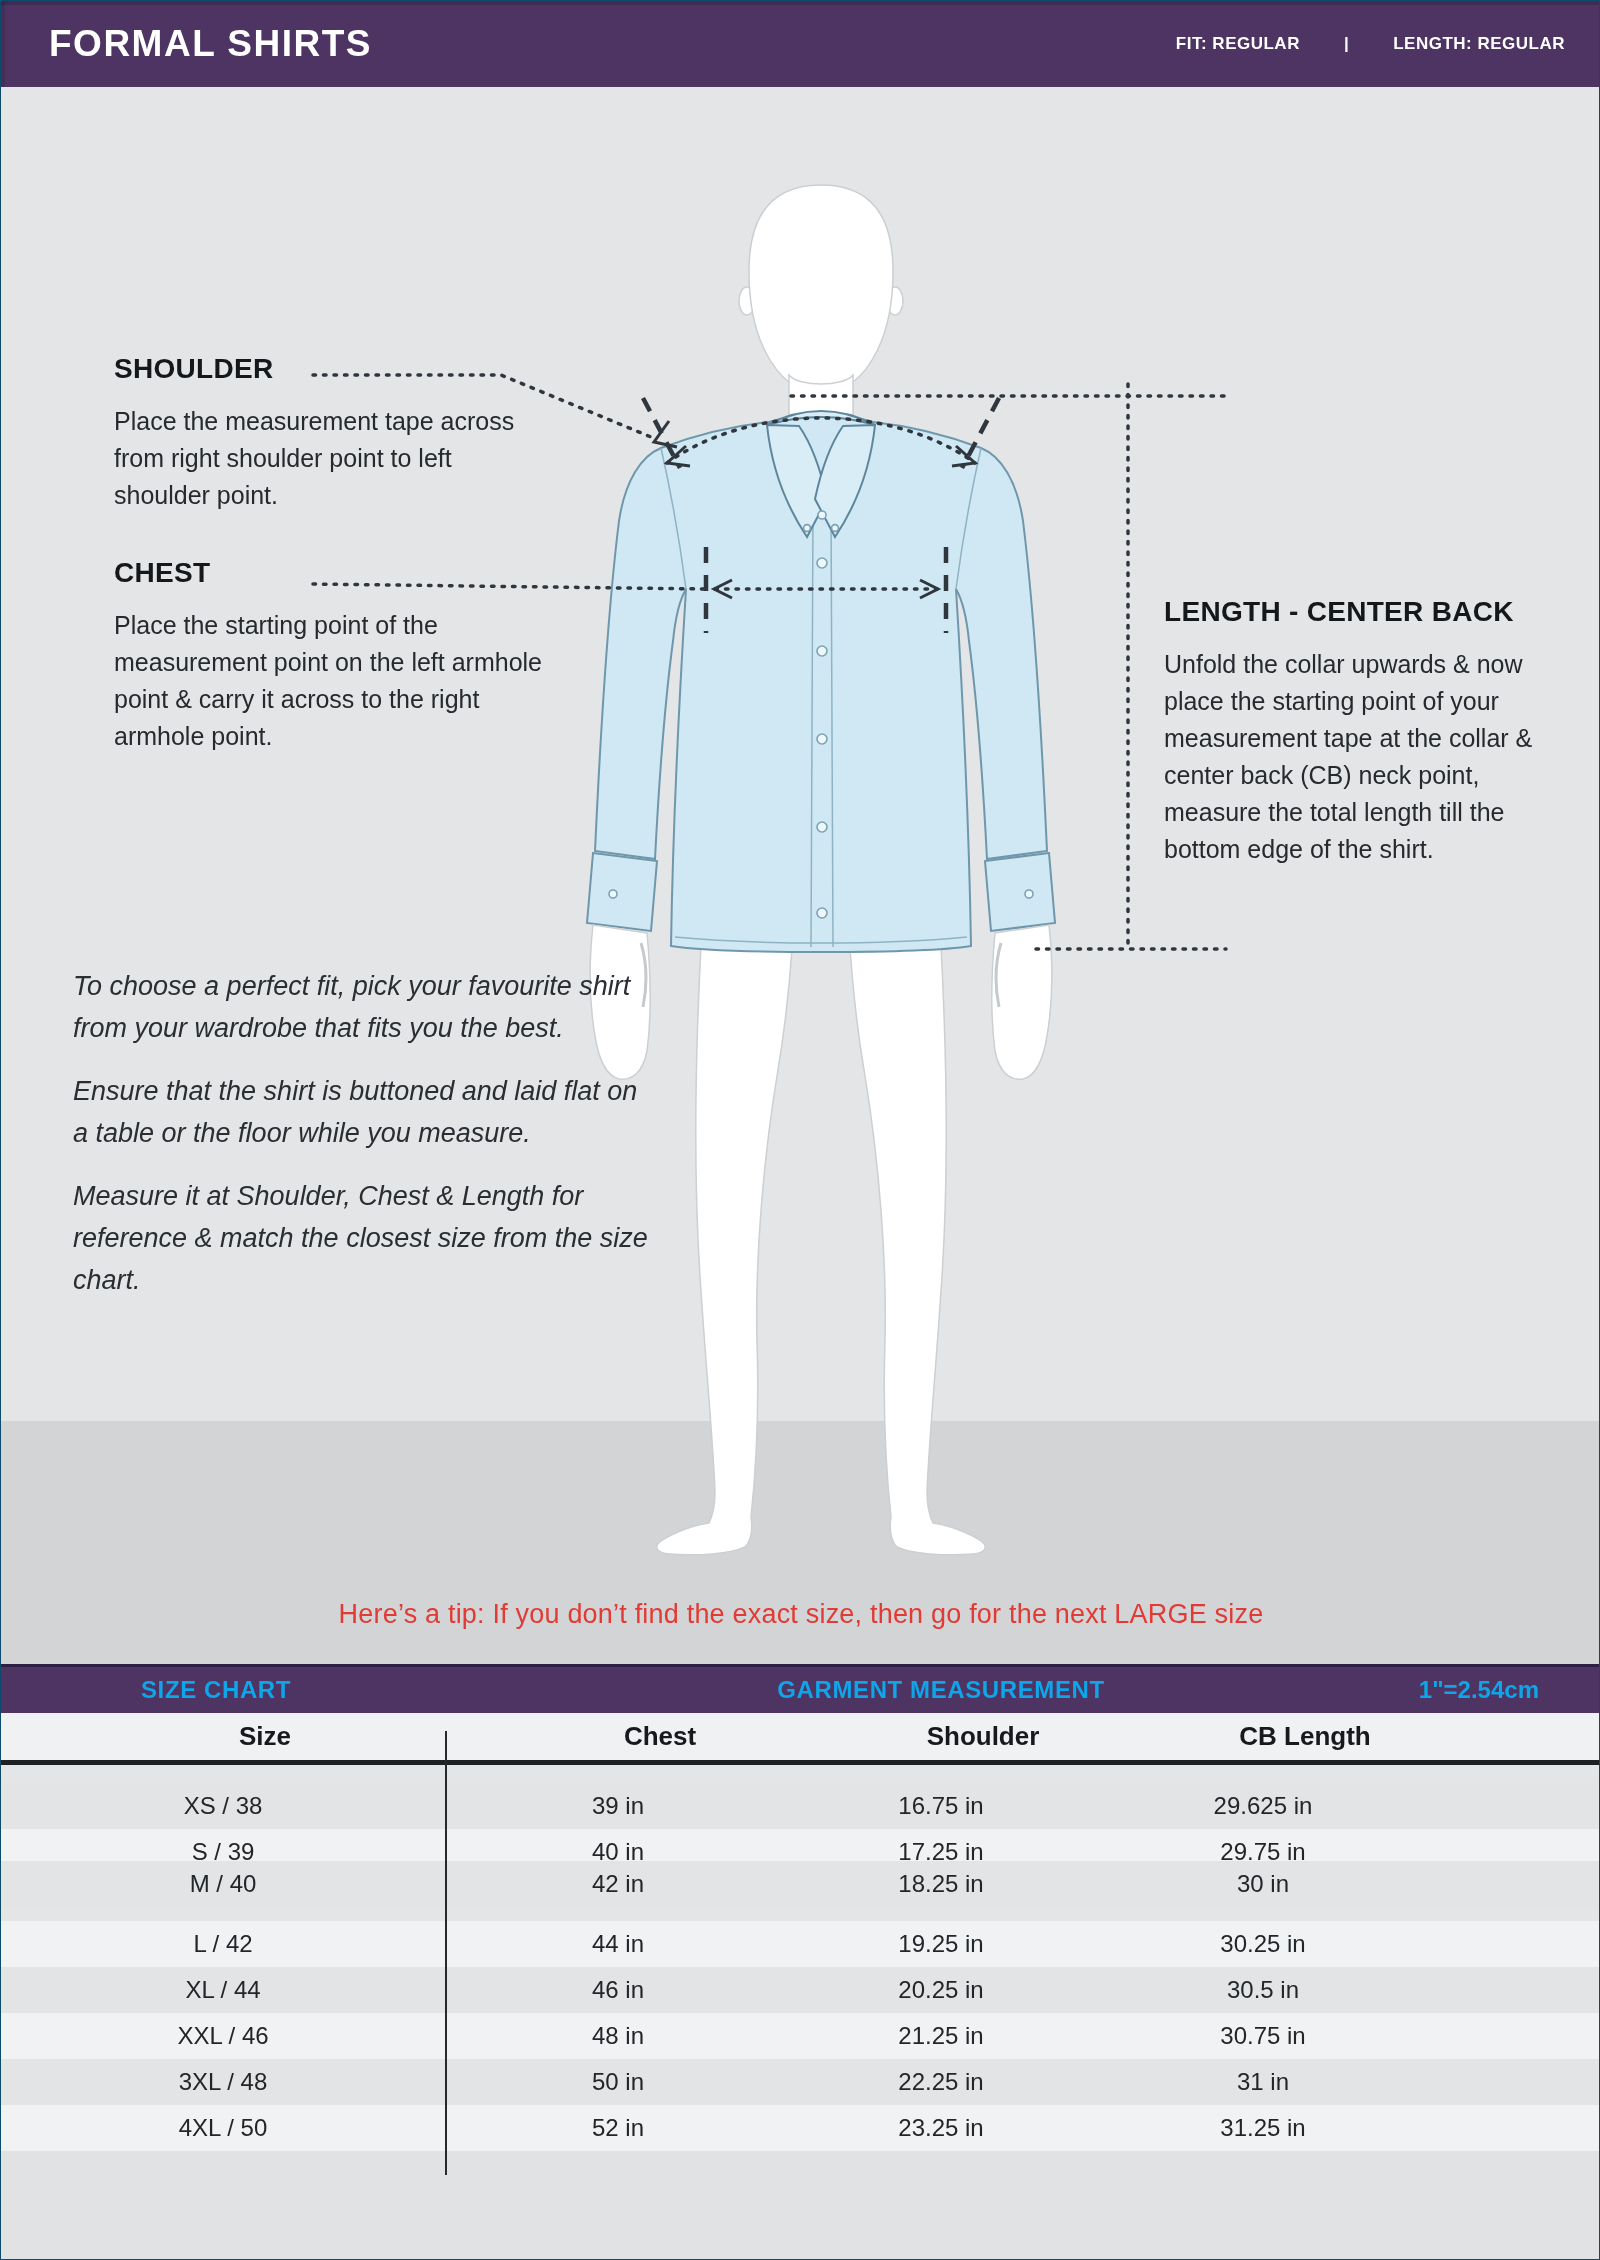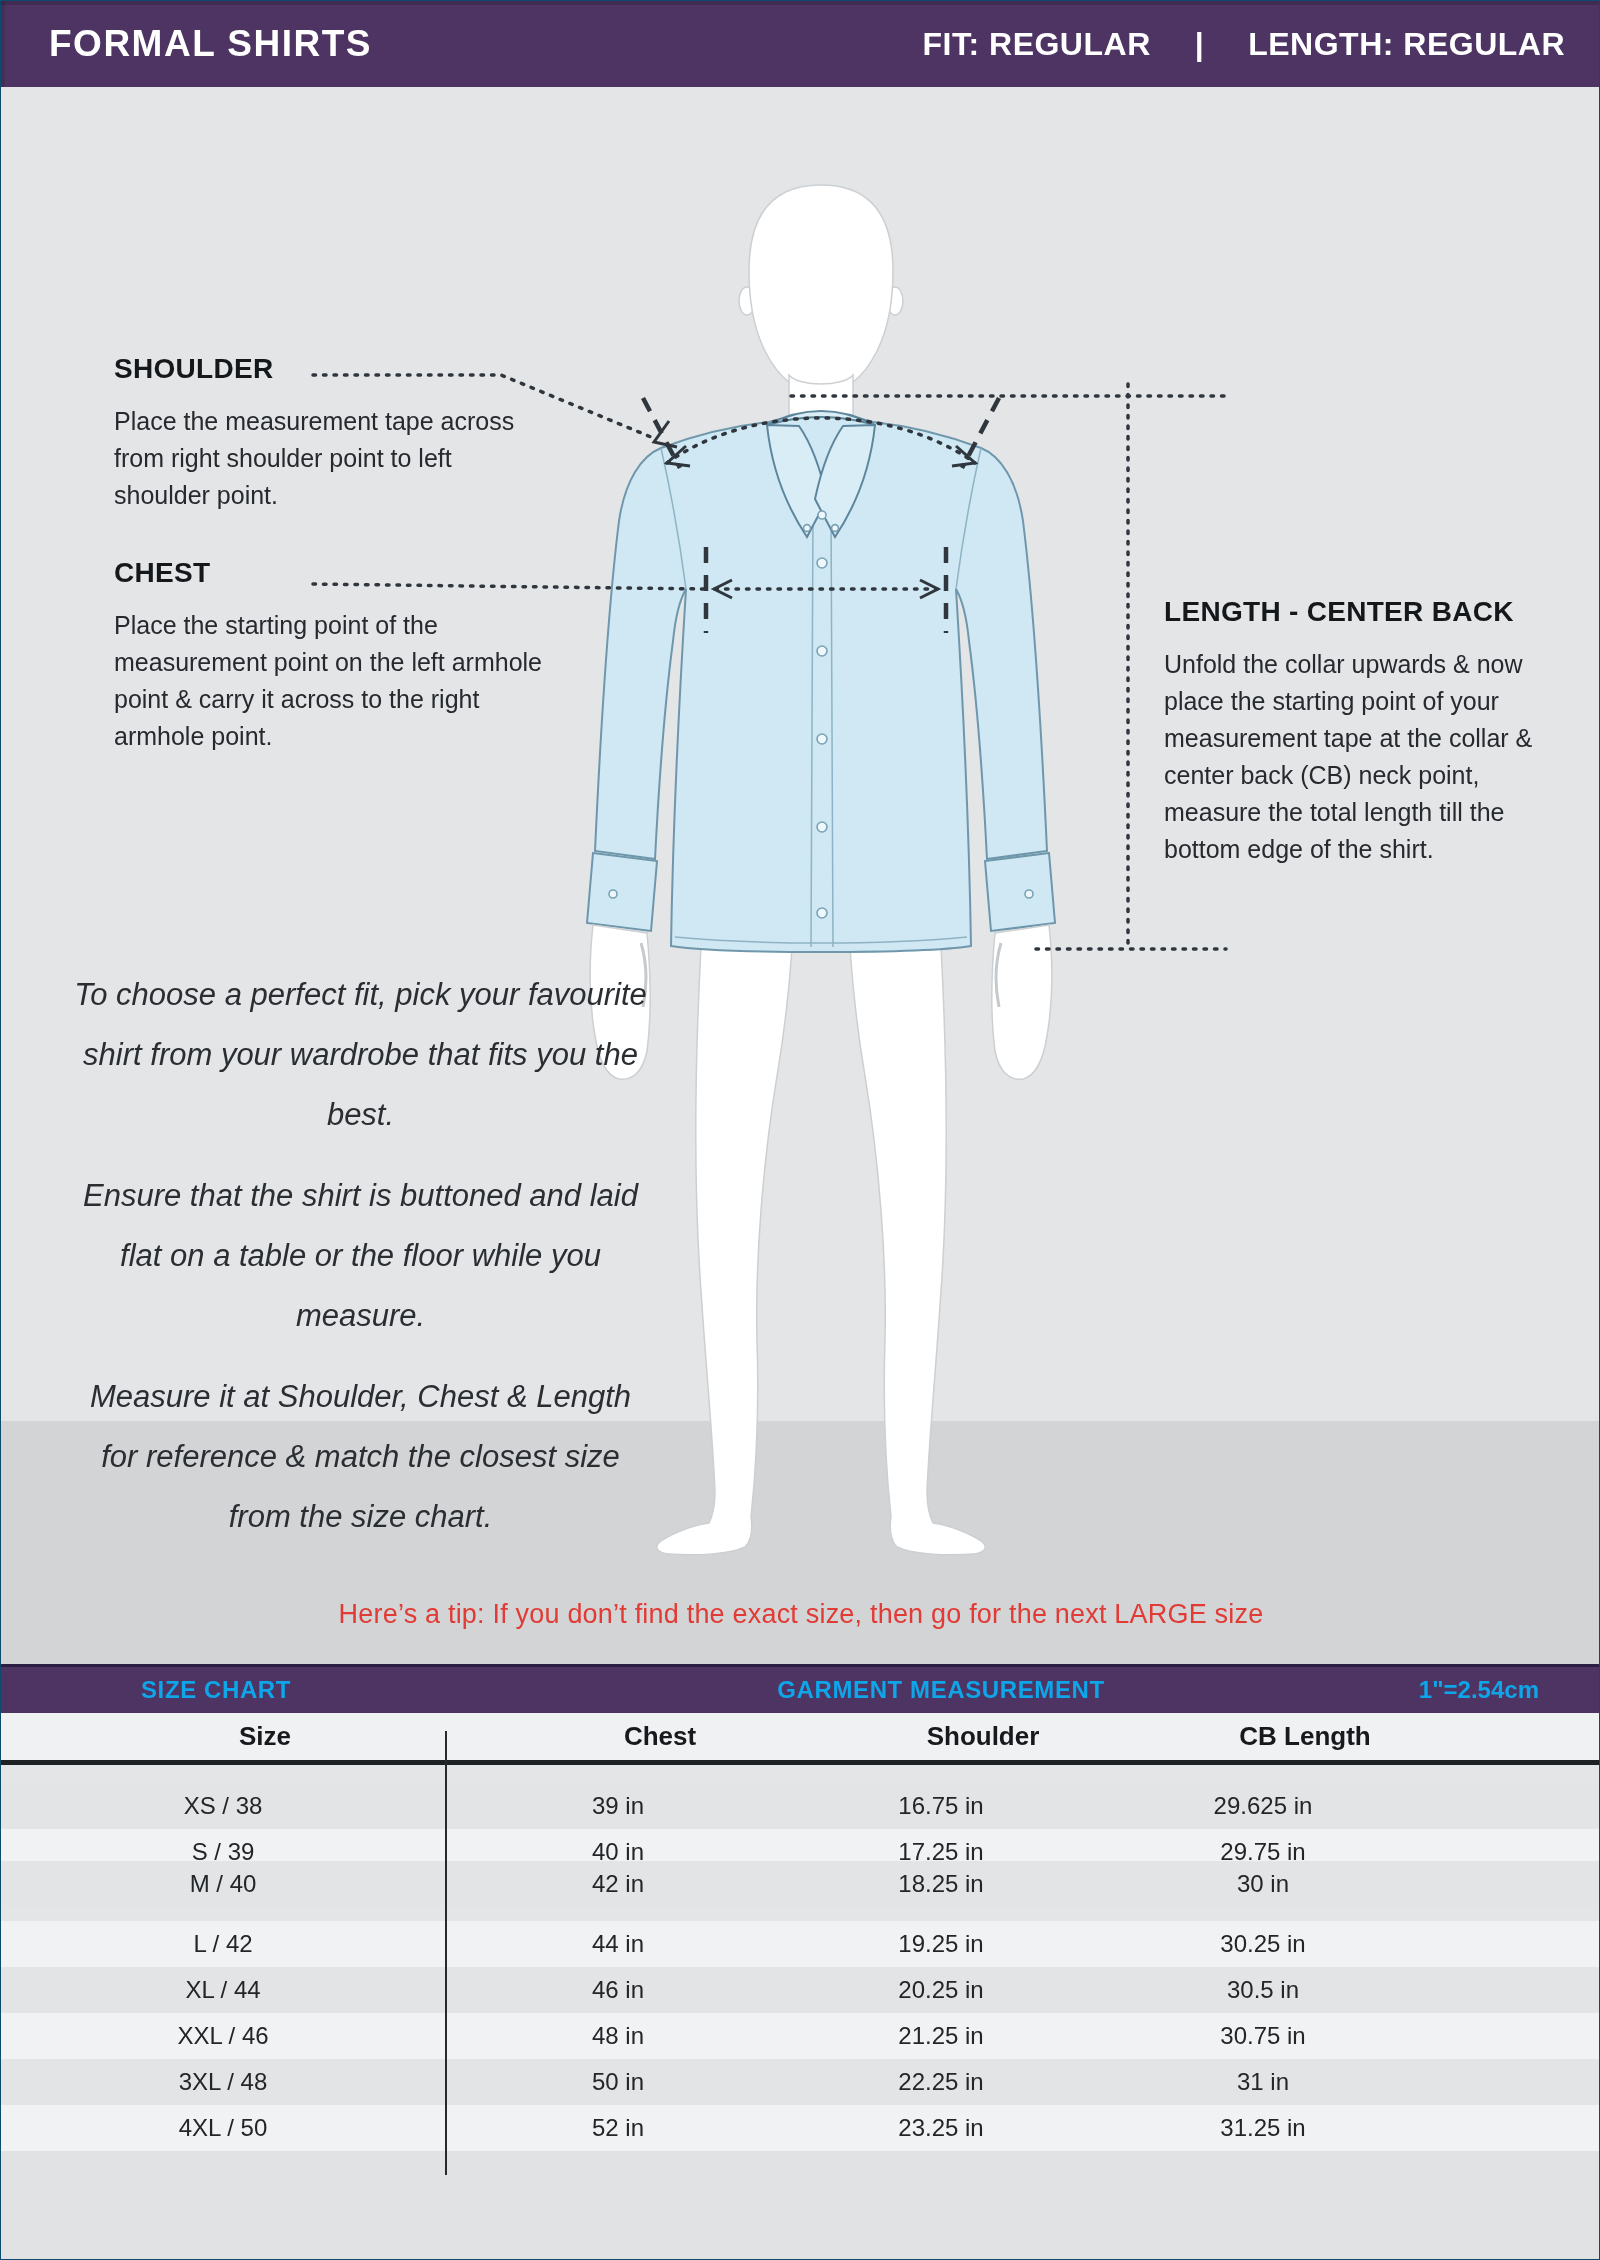--- a/index.html
+++ b/index.html
@@ -9,33 +9,33 @@
     overflow:hidden;border:1px solid #0c4a6e;box-sizing:border-box;
   }
   
   .top-bar{
     position:absolute;left:0;top:0;width:100%;height:86px;background:#4d3462;
     display:flex;align-items:center;justify-content:space-between;
     box-sizing:border-box;padding:0 34px 0 48px;
     box-shadow:inset 0 4px 0 rgba(0,0,0,.16), inset 4px 0 0 rgba(0,0,0,.10);
   }
   .top-title{color:#fff;font-size:37px;font-weight:bold;letter-spacing:1.5px;}
-  .top-right{display:flex;align-items:center;gap:44px;color:#fff;font-size:32px;font-weight:bold;letter-spacing:.5px;}
+  .top-right{display:flex;align-items:center;gap:44px;color:#fff;font-size:17px;font-weight:bold;letter-spacing:.5px;}
   
   .canvas{position:absolute;left:0;top:86px;width:1600px;height:1577px;background:#e3e5e7;}
   .floor{position:absolute;left:0;top:1334px;width:100%;height:243px;background:#d2d4d6;}
   .figure-svg{position:absolute;left:0;top:0;}
   .anno{position:absolute;color:#26292d;}
   .anno h3{margin:0 0 18px 0;font-size:28px;font-weight:bold;color:#15181b;letter-spacing:.3px;}
   .anno p{margin:0;font-size:25px;line-height:37px;}
   .anno-shoulder{left:113px;top:266px;width:430px;}
   .anno-chest{left:113px;top:470px;width:440px;}
   .anno-length{left:1163px;top:488px;width:396px;margin-top:21px;}
   .tips{position:absolute;left:72px;top:878px;width:575px;color:#2a2e32;}
-  .tips p{margin:0 0 21px 0;font-style:italic;font-size:31px;line-height:60px;text-align:center;}
+  .tips p{margin:0 0 21px 0;font-style:italic;font-size:27px;line-height:42px;}
   .highlight-tip{
     position:absolute;left:0;top:1512px;width:100%;text-align:center;
     color:#e23a34;font-size:27px;letter-spacing:.2px;
   }
   
   .chart-bar{
     position:absolute;left:0;top:1663px;width:100%;height:49px;background:#4d3462;
     border-top:3px solid #2d1f44;box-sizing:border-box;color:#0ea5e9;
   }
   .chart-bar .left{position:absolute;left:140px;top:0;line-height:46px;font-size:24px;font-weight:bold;letter-spacing:.6px;}

